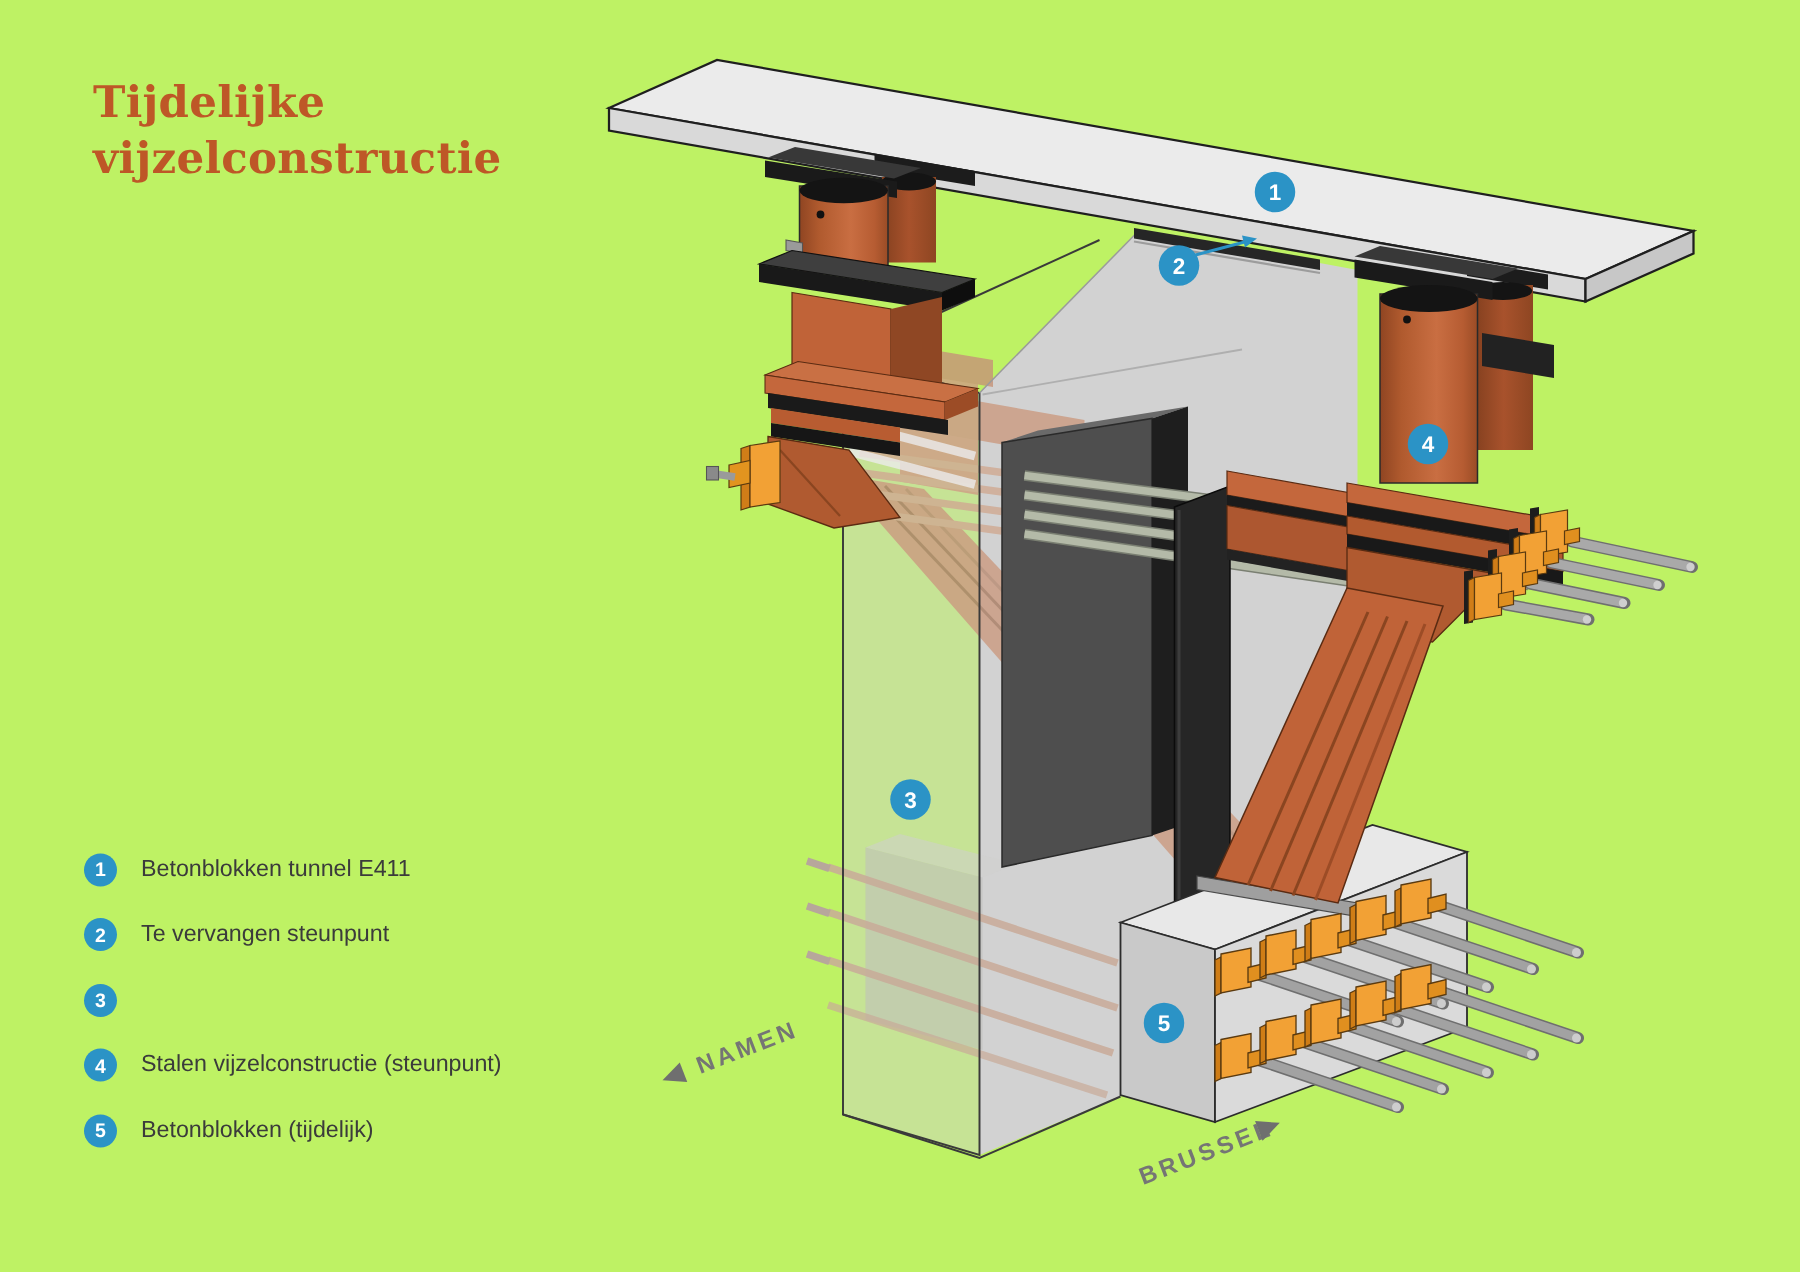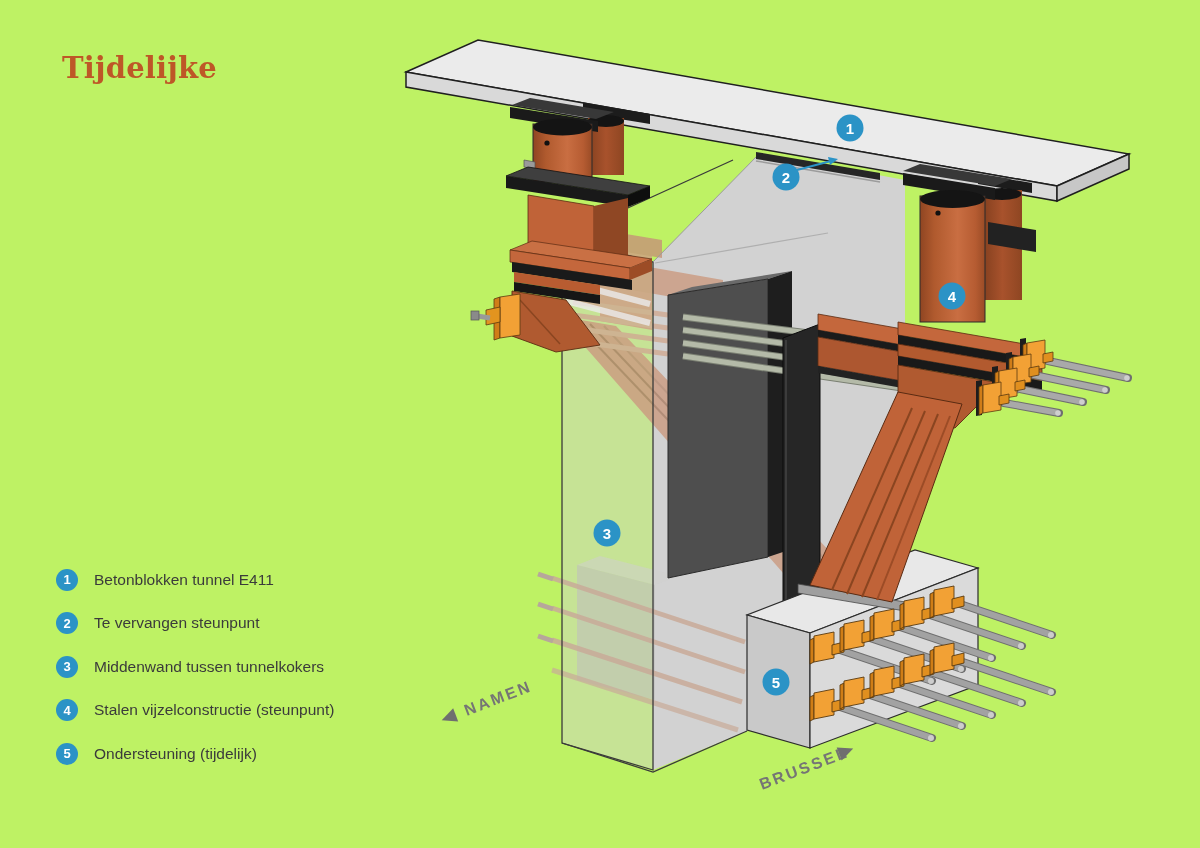--- a/index.html
+++ b/index.html
@@ -32,20 +32,21 @@
   .svg-badge-num{fill:#fff;font-family:"Liberation Sans",sans-serif;font-size:15px;font-weight:bold;text-anchor:middle;}
   .dir-label{fill:var(--label-gray);font-size:16px;font-weight:bold;letter-spacing:2.5px;font-family:"Liberation Sans",sans-serif;}
 </style>
 </head>
 <body>
 
 <div id="canvas">
 
   <div id="title">
     <div>Tijdelijke</div>
+    <div>vijzelconstructie</div>
   </div>
 
   <svg id="diagram" width="1200" height="848" viewBox="0 0 1200 848">
     <defs>
       <linearGradient id="cylGrad" x1="0" y1="0" x2="1" y2="0">
         <stop offset="0" stop-color="#8F4522"></stop>
         <stop offset="0.22" stop-color="#B05A2E"></stop>
         <stop offset="0.58" stop-color="#C96E42"></stop>
         <stop offset="0.85" stop-color="#B65C32"></stop>
         <stop offset="1" stop-color="#9A4C26"></stop>
@@ -355,25 +356,24 @@
     <div class="legend-row">
       <div class="legend-badge">1</div>
       <div class="legend-label">Betonblokken tunnel E411</div>
     </div>
     <div class="legend-row">
       <div class="legend-badge">2</div>
       <div class="legend-label">Te vervangen steunpunt</div>
     </div>
     <div class="legend-row">
       <div class="legend-badge">3</div>
-      <div class="legend-label">Middenwand tussen tunnelkokers</div>
     </div>
     <div class="legend-row">
       <div class="legend-badge">4</div>
       <div class="legend-label">Stalen vijzelconstructie (steunpunt)</div>
     </div>
     <div class="legend-row">
       <div class="legend-badge">5</div>
-      <div class="legend-label">Ondersteuning (tijdelijk)</div>
+      <div class="legend-label">Betonblokken (tijdelijk)</div>
     </div>
   </div>
 
 </div>
 
 </body></html>

